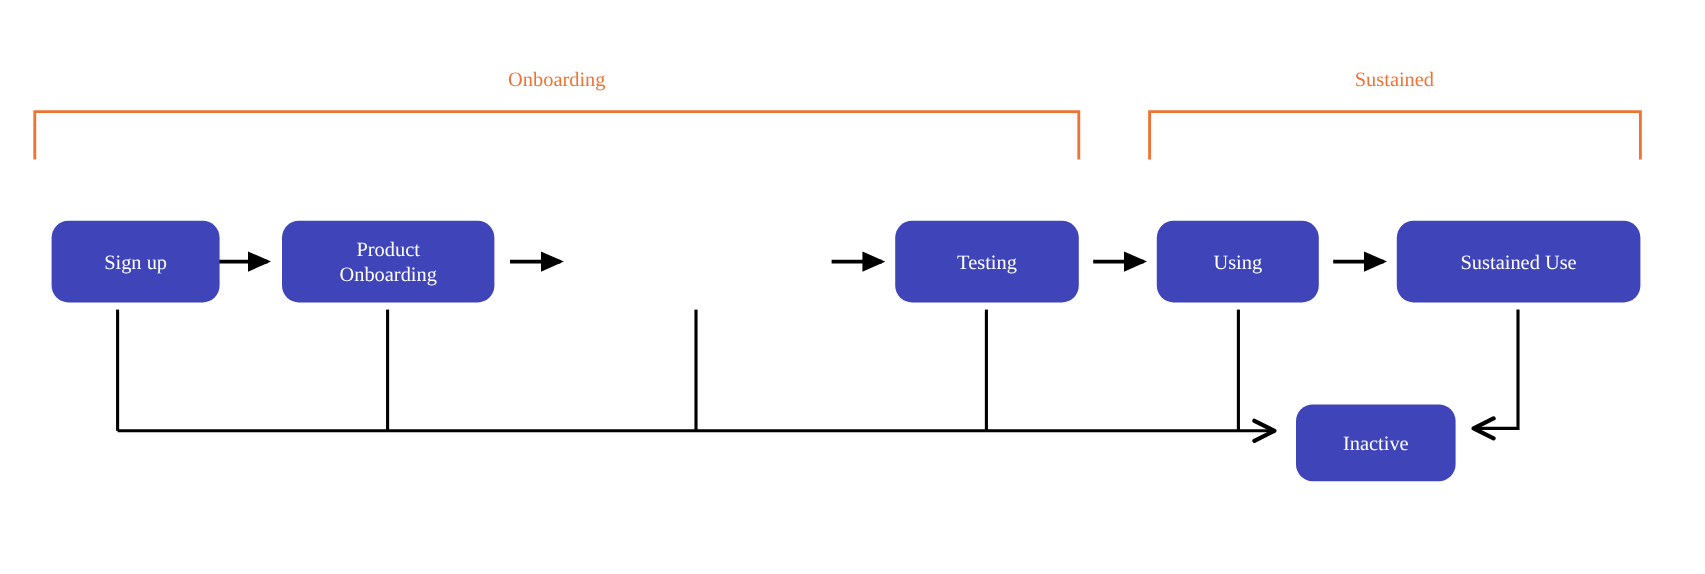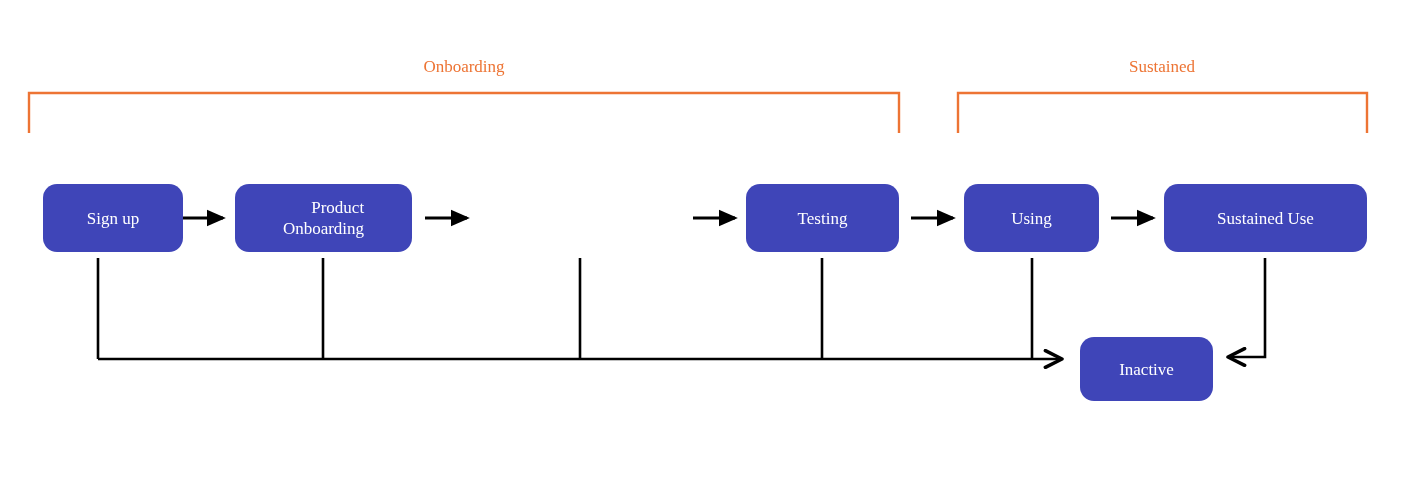--- a/index.html
+++ b/index.html
@@ -123,21 +123,21 @@
     </g>
   </svg>
 
   <div class="phase-label" style="left:464px; top:57px;">Onboarding</div>
   <div class="phase-label" style="left:1162px; top:57px;">Sustained</div>
 
   <div class="stage-box" style="left:43px; top:184px; width:140px; height:68px;">
     <span class="stage-label">Sign up</span>
   </div>
 
-  <div class="stage-box" style="left:235px; top:184px; width:177px; height:68px;text-align:right;">
+  <div class="stage-box" style="left:235px; top:184px; width:177px; height:68px;">
     <span class="stage-label">Product
 Onboarding</span>
   </div>
 
 
   <div class="stage-box" style="left:746px; top:184px; width:153px; height:68px;">
     <span class="stage-label">Testing</span>
   </div>
 
   <div class="stage-box" style="left:964px; top:184px; width:135px; height:68px;">

